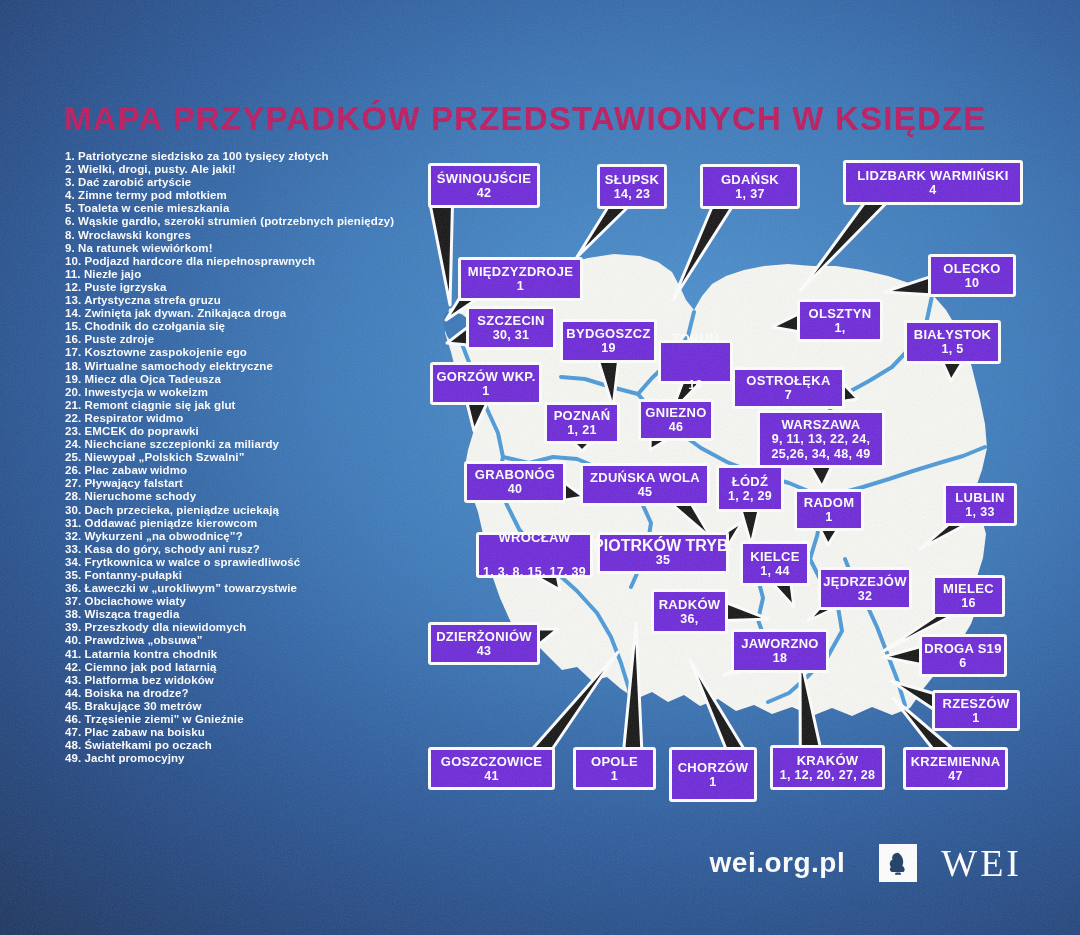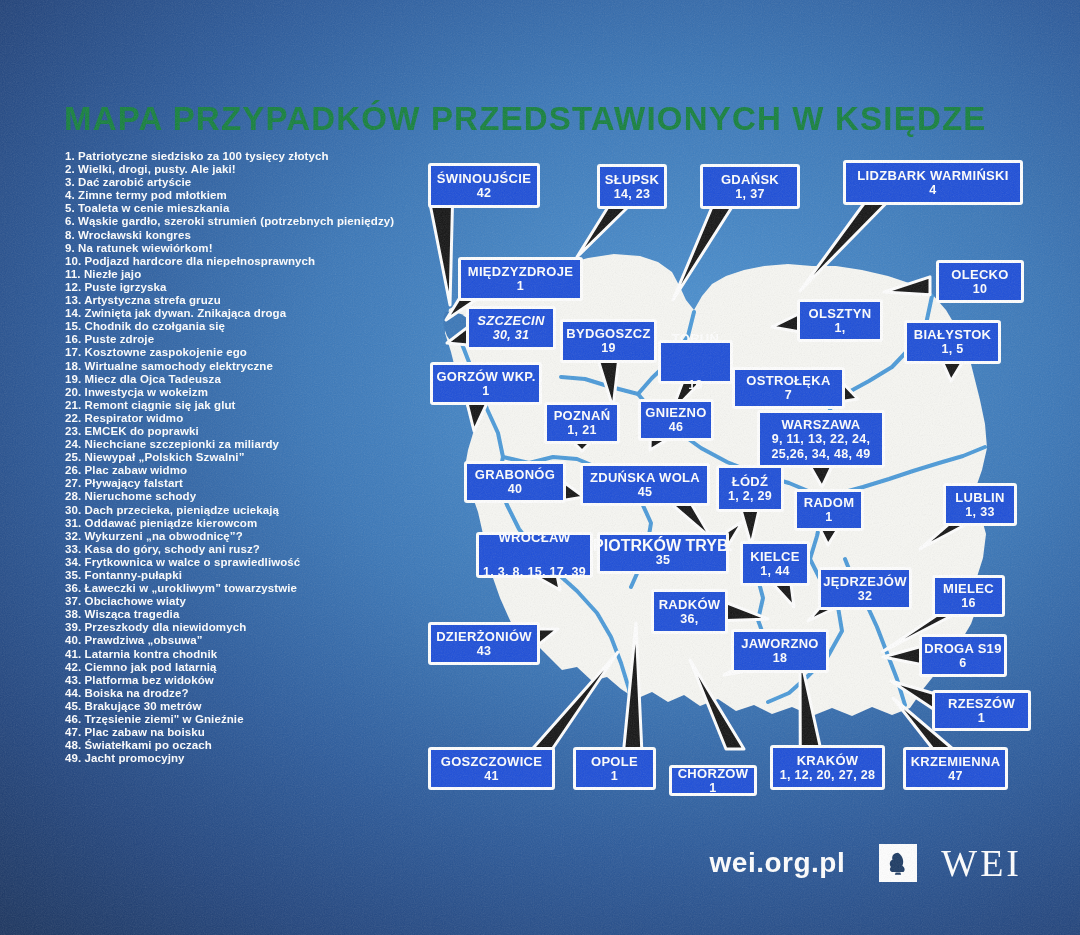--- a/index.html
+++ b/index.html
@@ -4,35 +4,35 @@
 <style>
   html,body{margin:0;padding:0;}
   body{
     width:1080px;height:935px;position:relative;overflow:hidden;
     font-family:"Liberation Sans", sans-serif;
     background:
       radial-gradient(ellipse 980px 760px at 63% 40%, #4e95d4 0%, #3a77b8 38%, #2b5a9b 62%, #22457e 82%, #1b3560 100%);
   }
   .grain{position:absolute;inset:0;z-index:5;pointer-events:none;opacity:.16;}
   #page-title{
-    position:absolute;left:64px;top:78px;z-index:3;color:#15803d;
+    position:absolute;left:64px;top:78px;z-index:3;color:#be185d;
     font-size:33px;font-weight:700;letter-spacing:1.2px;white-space:nowrap;
   }
   #case-list{
     position:absolute;left:65px;top:150px;z-index:3;margin:0;padding:0;list-style:none;
     color:#fff;font-size:11.5px;font-weight:700;line-height:13.1px;letter-spacing:.1px;
     width:375px;
   }
   #case-list li{white-space:nowrap;}
   #map-layer{position:absolute;inset:0;z-index:1;}
   #map-svg{position:absolute;inset:0;}
   .tail{fill:#141414;stroke:#ffffff;stroke-width:3;stroke-linejoin:round;}
   .callout{
     position:absolute;z-index:2;box-sizing:border-box;
-    background:#1d4ed8;border:3px solid #ffffff;border-radius:3px;
+    background:#6d28d9;border:3px solid #ffffff;border-radius:3px;
     display:flex;flex-direction:column;align-items:center;justify-content:center;
     padding:1px 6px;color:#fff;text-align:center;
   }
   .co-line{white-space:nowrap;}
   .co-name{font-size:13px;font-weight:700;letter-spacing:.3px;line-height:15px;}
   .co-name.sm{font-size:16px;letter-spacing:0;}
   .co-num{font-size:12.5px;font-weight:700;letter-spacing:.3px;line-height:14.5px;}
   #footer{
     position:absolute;right:58px;bottom:50px;z-index:3;
     display:flex;align-items:center;gap:34px;color:#fff;
@@ -163,25 +163,25 @@
       <div class="co-line co-num">1, 37</div>
     </div>
     <div class="callout" style="left: 843px; top: 160px; width: 180px; height: 45px;">
       <div class="co-line co-name">LIDZBARK WARMIŃSKI</div>
       <div class="co-line co-num">4</div>
     </div>
     <div class="callout" style="left: 458px; top: 257px; width: 125px; height: 44px;">
       <div class="co-line co-name">MIĘDZYZDROJE</div>
       <div class="co-line co-num">1</div>
     </div>
-    <div class="callout" style="left: 928px; top: 260px; width: 88px; height: 43px; margin-left: 8px;">
+    <div class="callout" style="left: 928px; top: 254px; width: 88px; height: 43px;">
       <div class="co-line co-name">OLECKO</div>
       <div class="co-line co-num">10</div>
     </div>
-    <div class="callout" style="left: 466px; top: 306px; width: 90px; height: 44px; font-style: italic;">
+    <div class="callout" style="left: 466px; top: 306px; width: 90px; height: 44px;">
       <div class="co-line co-name">SZCZECIN</div>
       <div class="co-line co-num">30, 31</div>
     </div>
     <div class="callout" style="left: 797px; top: 299px; width: 86px; height: 43px;">
       <div class="co-line co-name">OLSZTYN</div>
       <div class="co-line co-num">1,</div>
     </div>
     <div class="callout" style="left: 904px; top: 320px; width: 97px; height: 44px;">
       <div class="co-line co-name">BIAŁYSTOK</div>
       <div class="co-line co-num">1, 5</div>
@@ -264,33 +264,33 @@
       <div class="co-line co-num">43</div>
     </div>
     <div class="callout" style="left: 731px; top: 629px; width: 98px; height: 44px;">
       <div class="co-line co-name">JAWORZNO</div>
       <div class="co-line co-num">18</div>
     </div>
     <div class="callout" style="left: 919px; top: 634px; width: 88px; height: 43px;">
       <div class="co-line co-name">DROGA S19</div>
       <div class="co-line co-num">6</div>
     </div>
-    <div class="callout" style="left: 932px; top: 690px; width: 99px; height: 41px; justify-content: center;">
+    <div class="callout" style="left: 932px; top: 690px; width: 88px; height: 41px; justify-content: center;">
       <div class="co-line co-name">RZESZÓW</div>
       <div class="co-line co-num">1</div>
     </div>
     <div class="callout" style="left: 428px; top: 747px; width: 127px; height: 43px;">
       <div class="co-line co-name">GOSZCZOWICE</div>
       <div class="co-line co-num">41</div>
     </div>
     <div class="callout" style="left: 573px; top: 747px; width: 83px; height: 43px;">
       <div class="co-line co-name">OPOLE</div>
       <div class="co-line co-num">1</div>
     </div>
-    <div class="callout" style="left: 669px; top: 765px; width: 88px; height: 31px;">
+    <div class="callout" style="left: 669px; top: 747px; width: 88px; height: 55px;">
       <div class="co-line co-name">CHORZÓW</div>
       <div class="co-line co-num">1</div>
     </div>
     <div class="callout" style="left: 770px; top: 745px; width: 115px; height: 45px;">
       <div class="co-line co-name">KRAKÓW</div>
       <div class="co-line co-num">1, 12, 20, 27, 28</div>
     </div>
     <div class="callout" style="left: 903px; top: 747px; width: 105px; height: 43px;">
       <div class="co-line co-name">KRZEMIENNA</div>
       <div class="co-line co-num">47</div>

